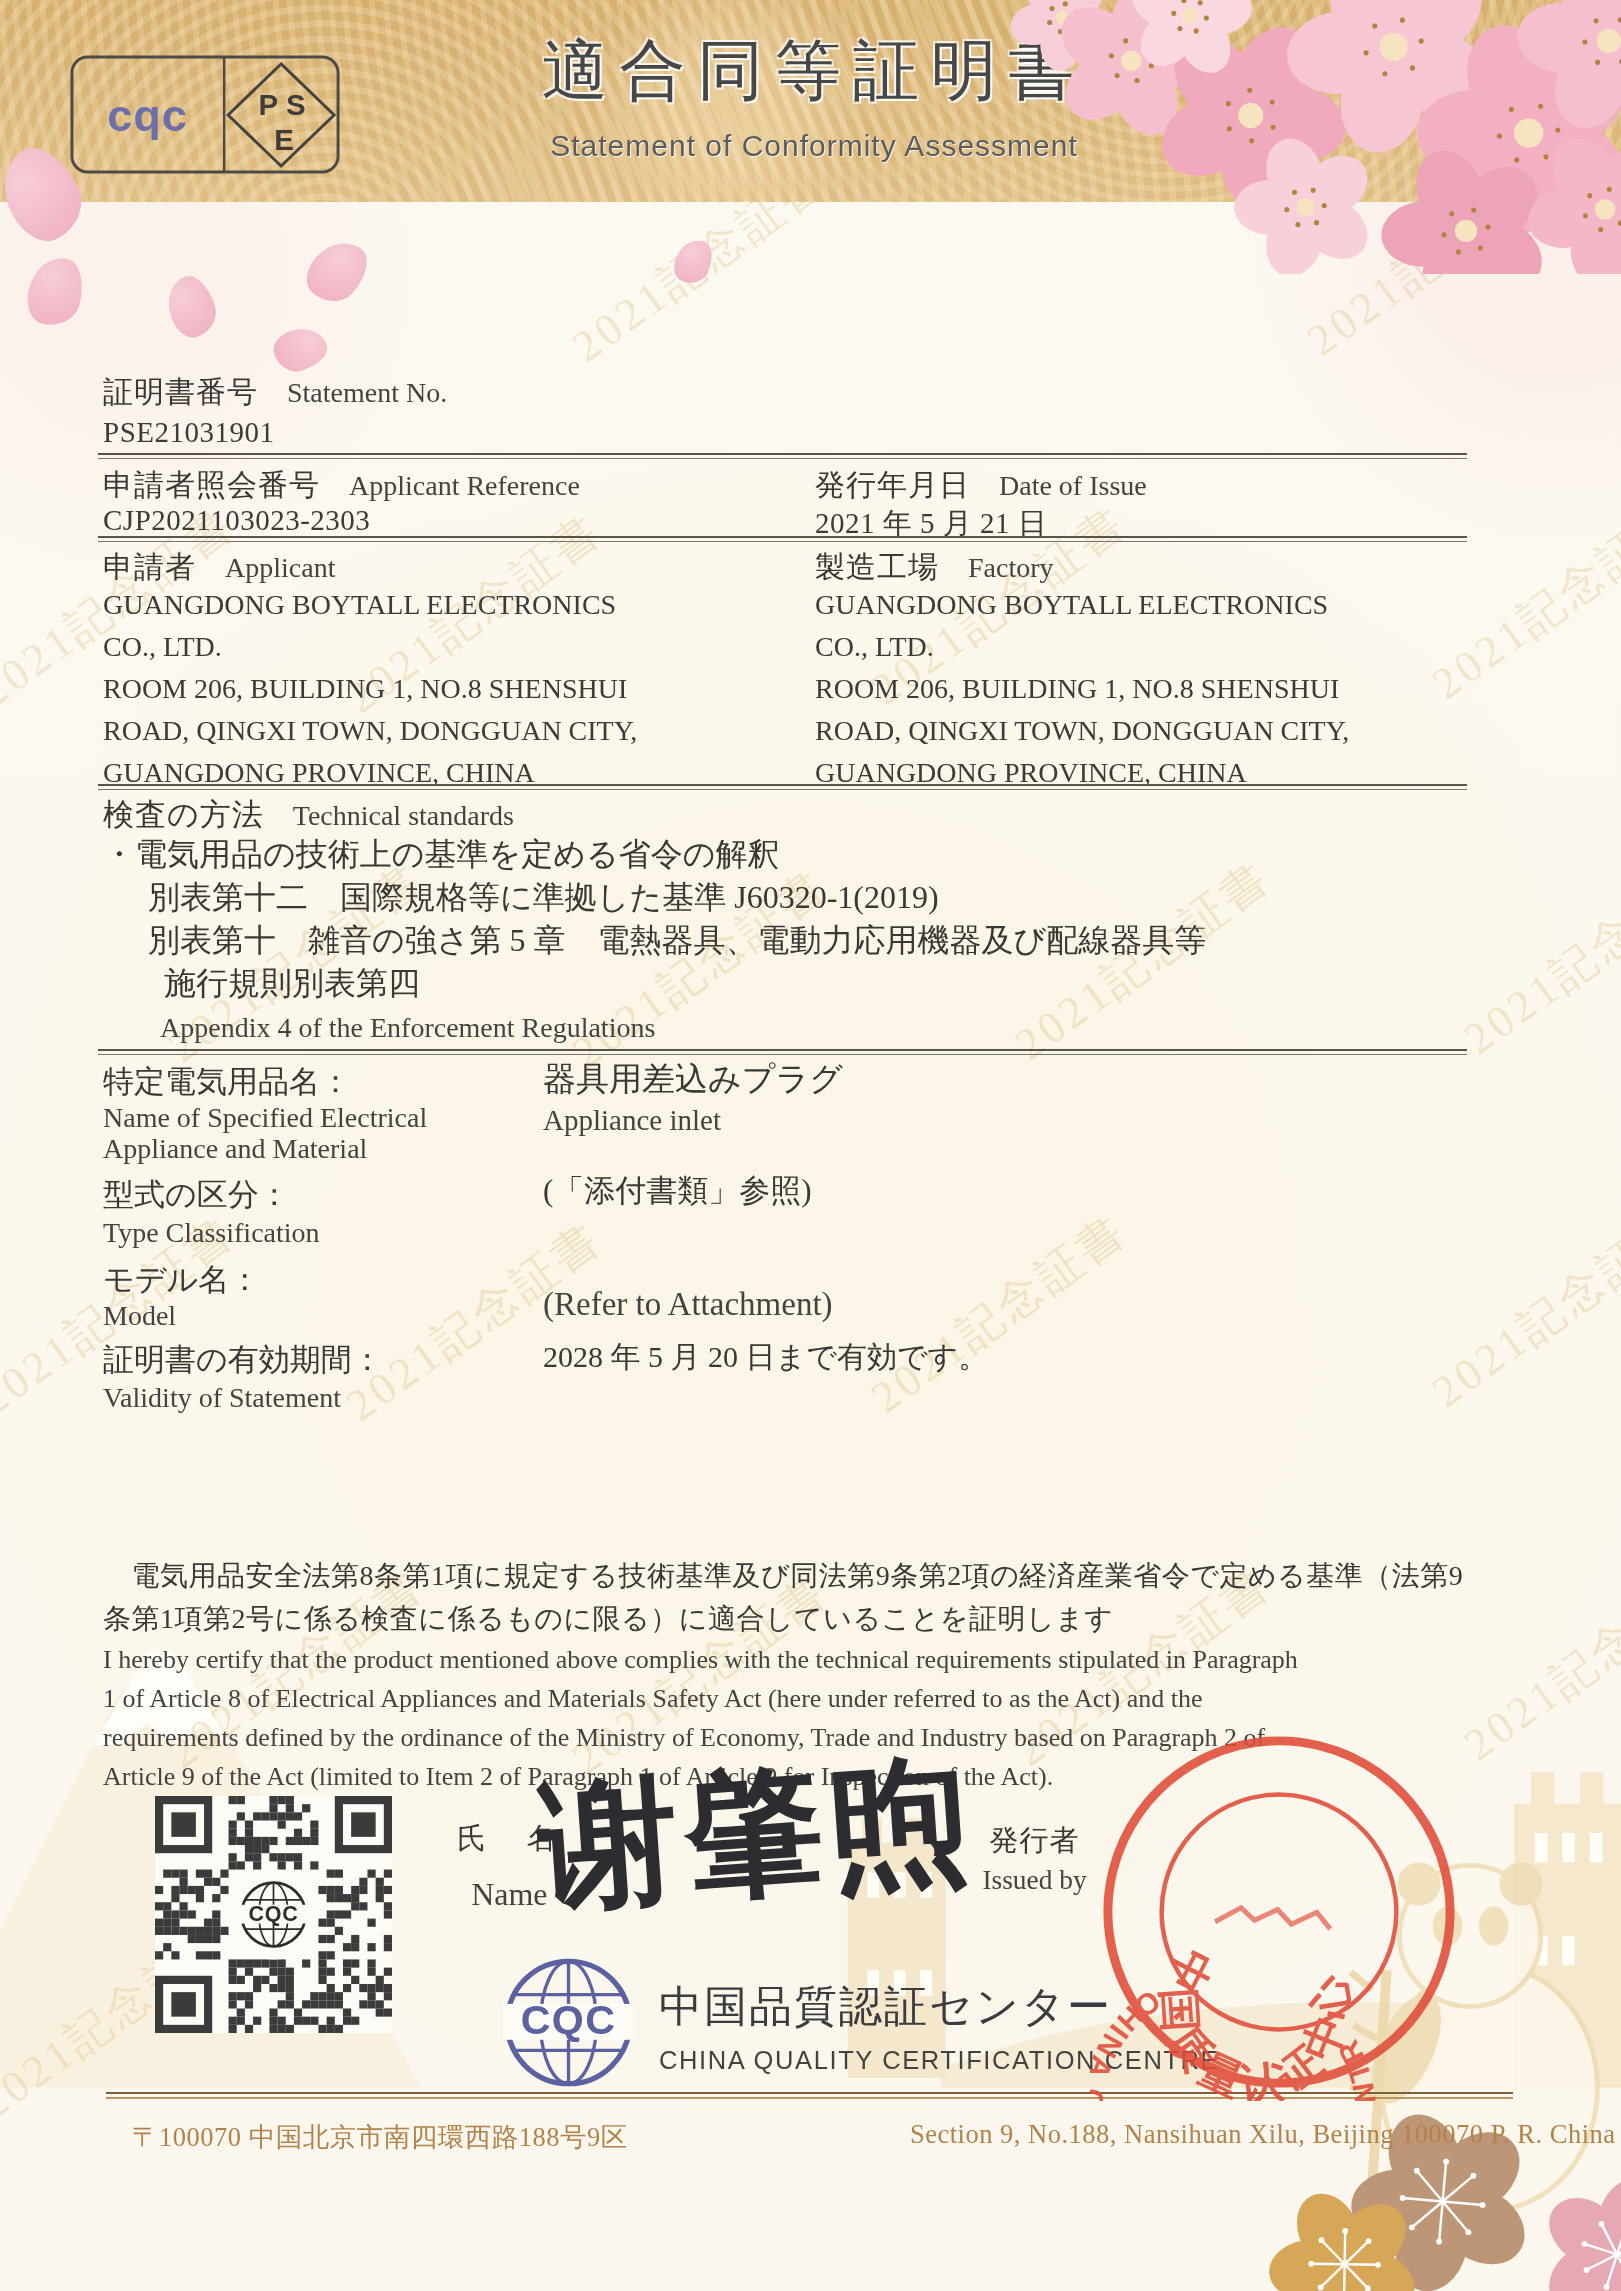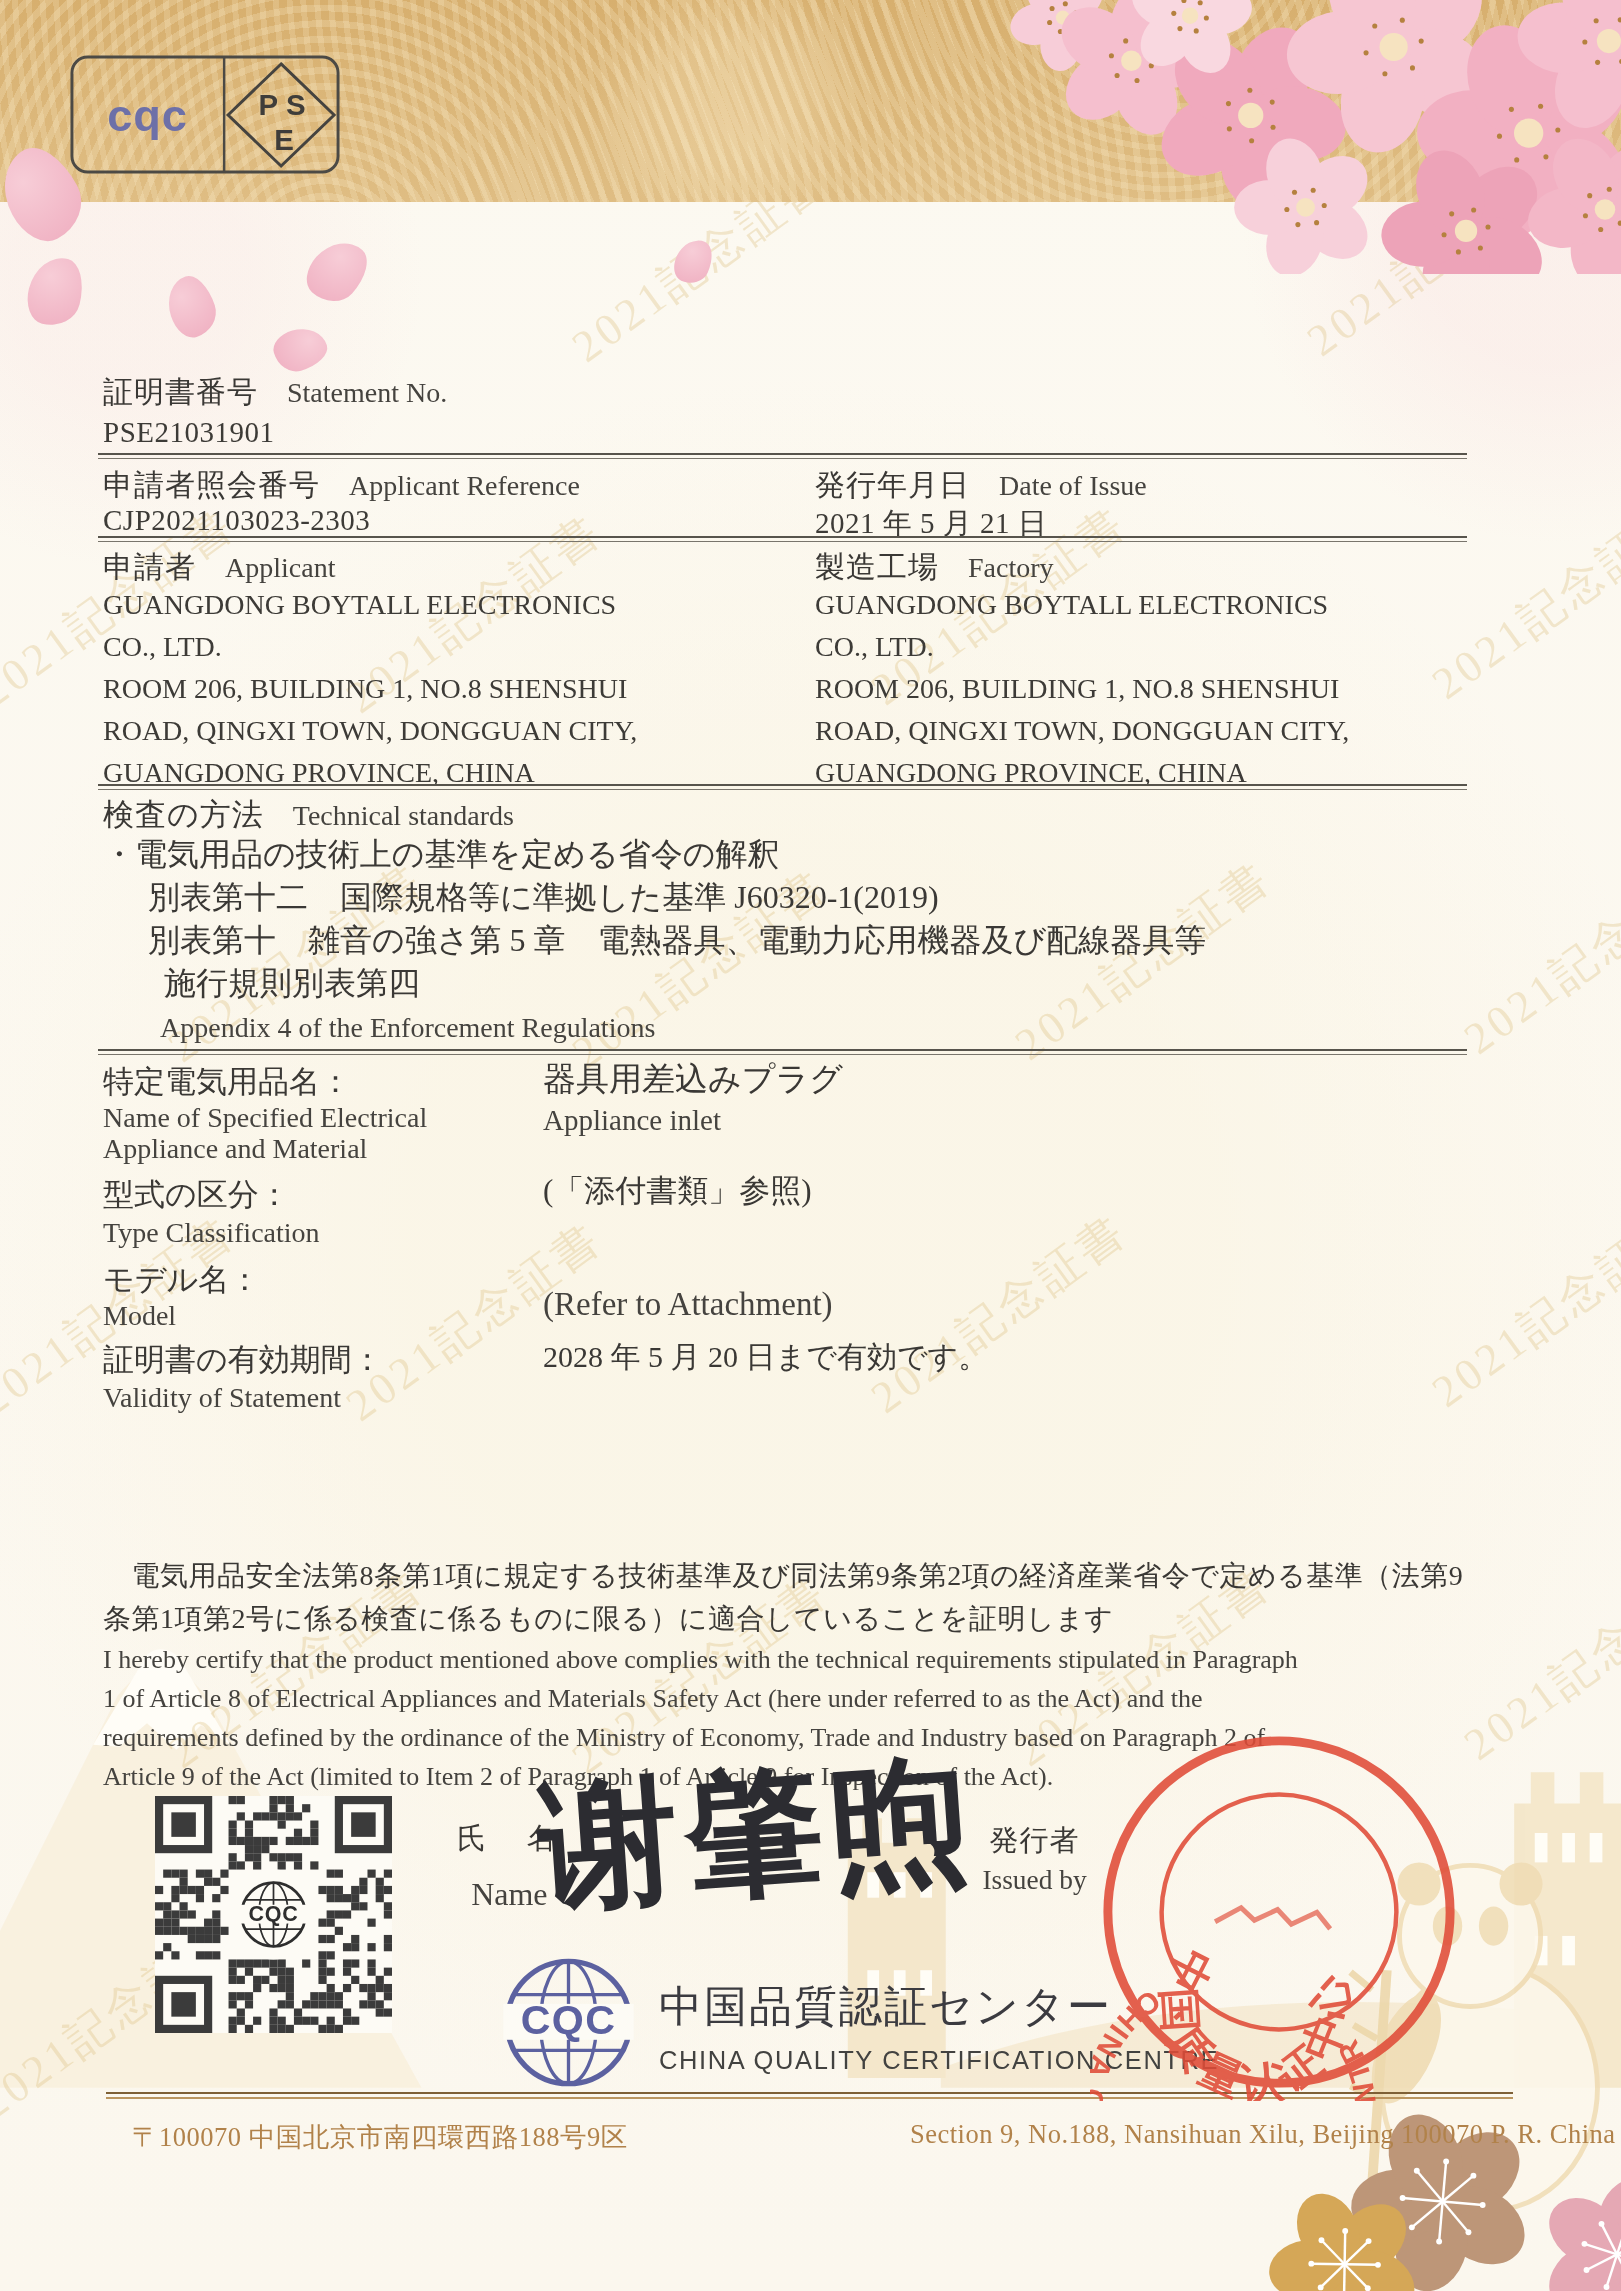--- a/index.html
+++ b/index.html
@@ -191,20 +191,24 @@
 
   <svg class="abs" style="left:69px;top:54px;z-index:3;" width="272" height="121" viewBox="0 0 277 123">
     <rect x="3" y="3" width="271" height="117" rx="16" fill="none" stroke="#4c4a45" stroke-width="3"></rect>
     <line x1="158" y1="3" x2="158" y2="120" stroke="#4c4a45" stroke-width="2.5"></line>
     <text x="80" y="78" text-anchor="middle" font-family="Liberation Sans,sans-serif" font-weight="bold" font-size="46" letter-spacing="1" fill="#6d70a8">cqc</text>
     <polygon points="216,10 270,62 216,114 162,62" fill="none" stroke="#45433f" stroke-width="3"></polygon>
     <text x="217" y="62" text-anchor="middle" font-family="Liberation Sans,sans-serif" font-weight="bold" font-size="30" fill="#3f3d3a">P S</text>
     <text x="219" y="98" text-anchor="middle" font-family="Liberation Sans,sans-serif" font-weight="bold" font-size="30" fill="#3f3d3a">E</text>
   </svg>
 
+  <div class="title-wrap">
+    <div class="main-title jp">適合同等証明書</div>
+    <div class="sub-title">Statement of Conformity Assessment</div>
+  </div>
 
   <svg class="abs" style="left:994px;top:0;z-index:3;" width="627" height="274" viewBox="0 0 640 280">
     <g id="top-flowers">
         <g>
           <ellipse cx="0" cy="-26.880000000000003" rx="21.12" ry="27.839999999999996" fill="#f7cdd8" transform="translate(70,18) rotate(40)"></ellipse>
           <ellipse cx="0" cy="-26.880000000000003" rx="21.12" ry="27.839999999999996" fill="#f7cdd8" transform="translate(70,18) rotate(112)"></ellipse>
           <ellipse cx="0" cy="-26.880000000000003" rx="21.12" ry="27.839999999999996" fill="#f7cdd8" transform="translate(70,18) rotate(184)"></ellipse>
           <ellipse cx="0" cy="-26.880000000000003" rx="21.12" ry="27.839999999999996" fill="#f7cdd8" transform="translate(70,18) rotate(256)"></ellipse>
           <ellipse cx="0" cy="-26.880000000000003" rx="21.12" ry="27.839999999999996" fill="#f7cdd8" transform="translate(70,18) rotate(328)"></ellipse>
           <circle cx="70" cy="18" r="7.199999999999999" fill="#f6e3c0"></circle>

